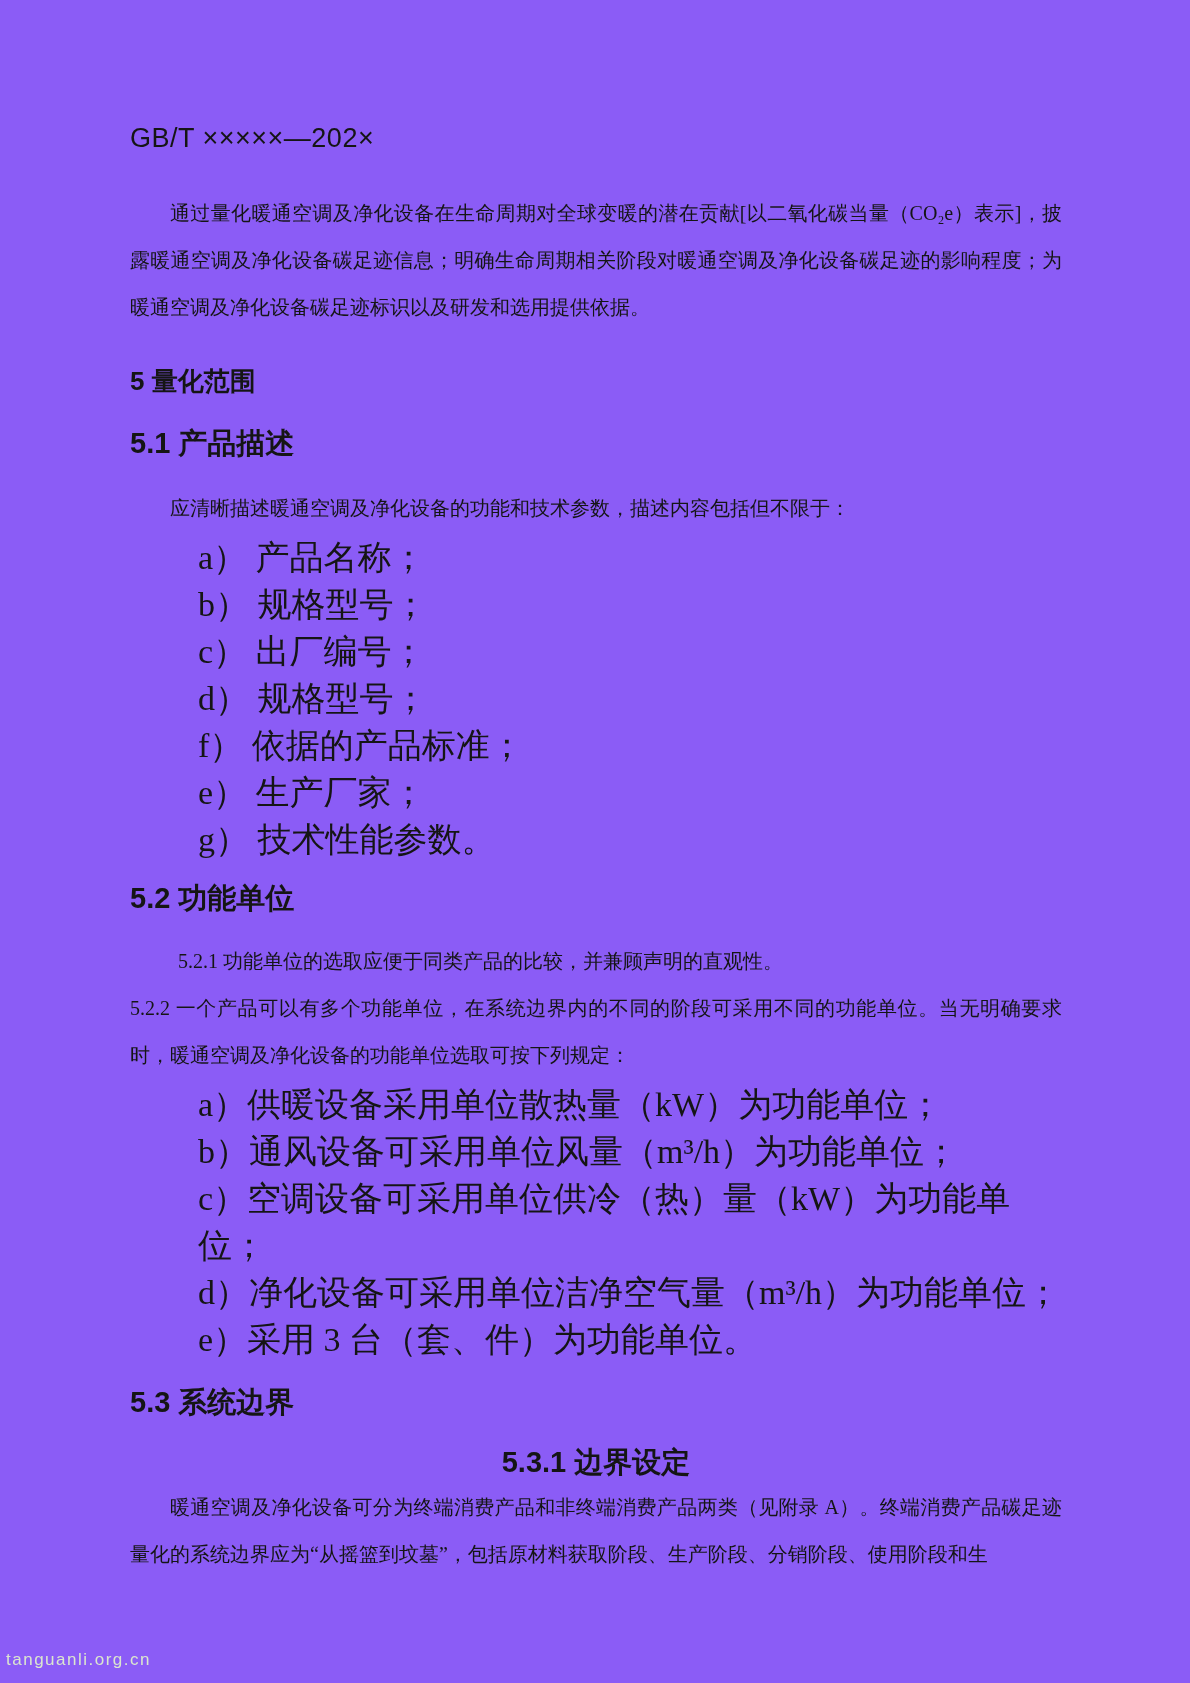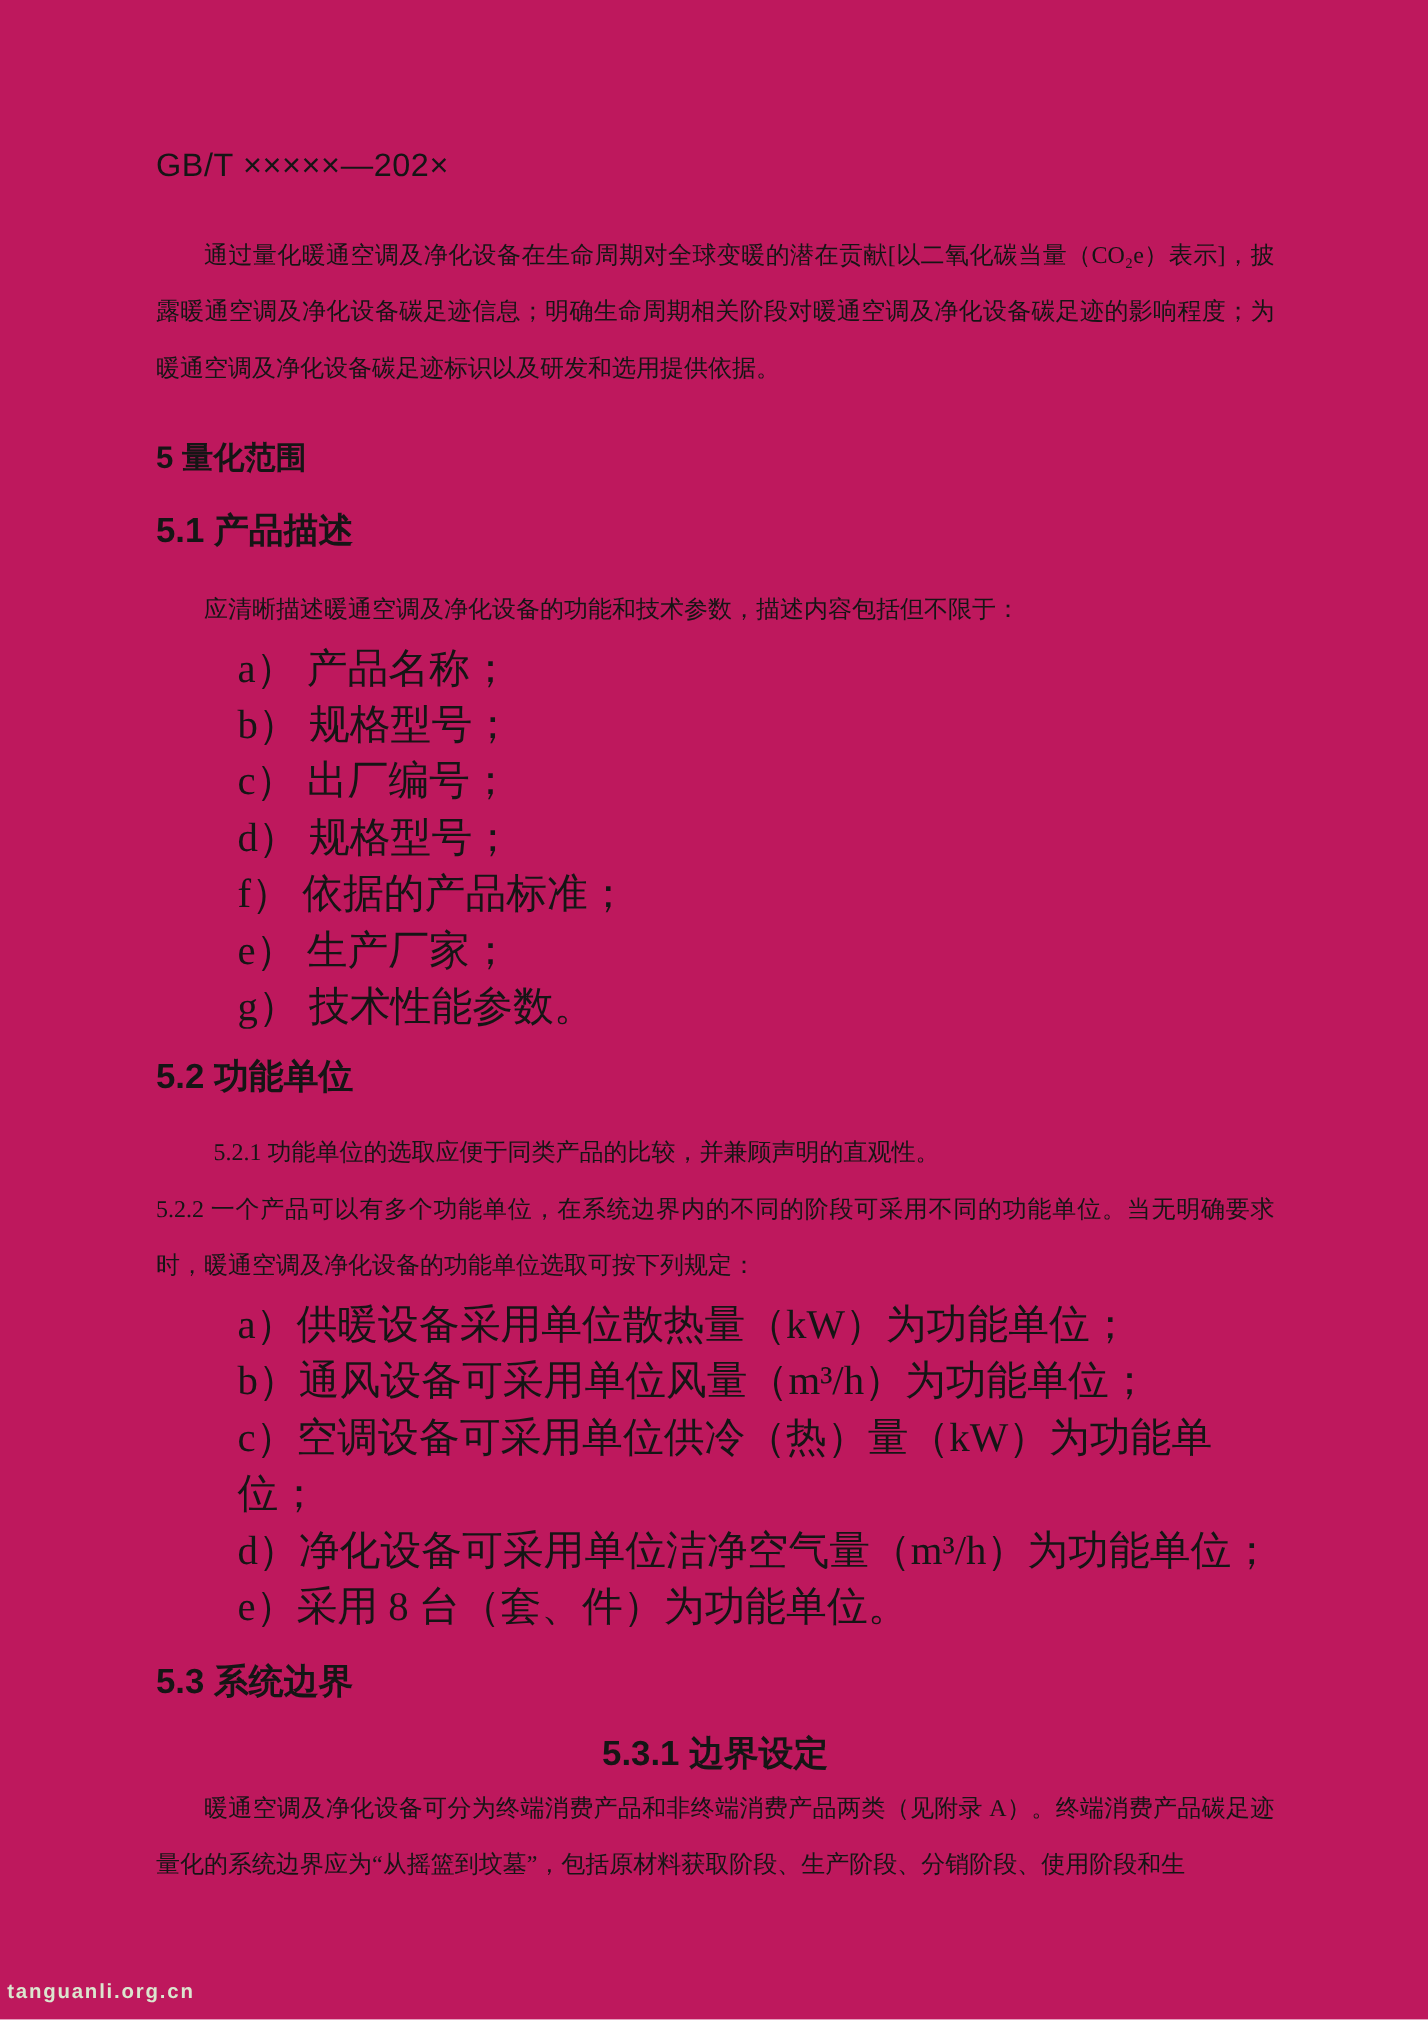--- a/index.html
+++ b/index.html
@@ -1,21 +1,21 @@
 <!DOCTYPE html>
 <html><head>
 <meta charset="utf-8">
 <style>
   * { box-sizing: border-box; }
   html, body { margin: 0; padding: 0; background: #ffffff; }
   .page {
     position: relative;
     width: 1190px;
     height: 1683px;
-    background: #be185d;
+    background: #8b5cf6;
     overflow: hidden;
     font-family: "Liberation Serif", "DejaVu Serif", serif;
     color: #151515;
   }
   .content {
     position: absolute;
     top: 0;
     left: 130px;
     width: 932px;
   }
@@ -70,21 +70,21 @@
   }
   .p521 { margin-top: 22px; margin-left: 48px; }
   .p522 { margin-top: 0; }
   .closing { margin-top: 4px; }
   .watermark {
     position: absolute;
     left: 6px;
     top: 1650px;
     font-family: "Liberation Sans", "DejaVu Sans", sans-serif;
     font-size: 17px;
-    font-weight: 700;
+    font-weight: 400;
     letter-spacing: 1.5px;
     color: #dbe6cf;
     white-space: nowrap;
   }
 </style>
 </head>
 <body>
 
 <div class="page">
   <div class="content">
@@ -113,21 +113,21 @@
 
     <p class="para p521">5.2.1 功能单位的选取应便于同类产品的比较，并兼顾声明的直观性。</p>
 
     <p class="para p522">5.2.2 一个产品可以有多个功能单位，在系统边界内的不同的阶段可采用不同的功能单位。当无明确要求时，暖通空调及净化设备的功能单位选取可按下列规定：</p>
 
     <div class="list">
       <div class="list-item">a）供暖设备采用单位散热量（kW）为功能单位；</div>
       <div class="list-item">b）通风设备可采用单位风量（m³/h）为功能单位；</div>
       <div class="list-item">c）空调设备可采用单位供冷（热）量（kW）为功能单位；</div>
       <div class="list-item">d）净化设备可采用单位洁净空气量（m³/h）为功能单位；</div>
-      <div class="list-item">e）采用 8 台（套、件）为功能单位。</div>
+      <div class="list-item">e）采用 3 台（套、件）为功能单位。</div>
     </div>
 
     <div class="h-sec m53">5.3 系统边界</div>
 
     <div class="h-sub">5.3.1 边界设定</div>
 
     <p class="para ti closing">暖通空调及净化设备可分为终端消费产品和非终端消费产品两类（见附录 A）。终端消费产品碳足迹量化的系统边界应为“从摇篮到坟墓”，包括原材料获取阶段、生产阶段、分销阶段、使用阶段和生</p>
 
   </div>
 

